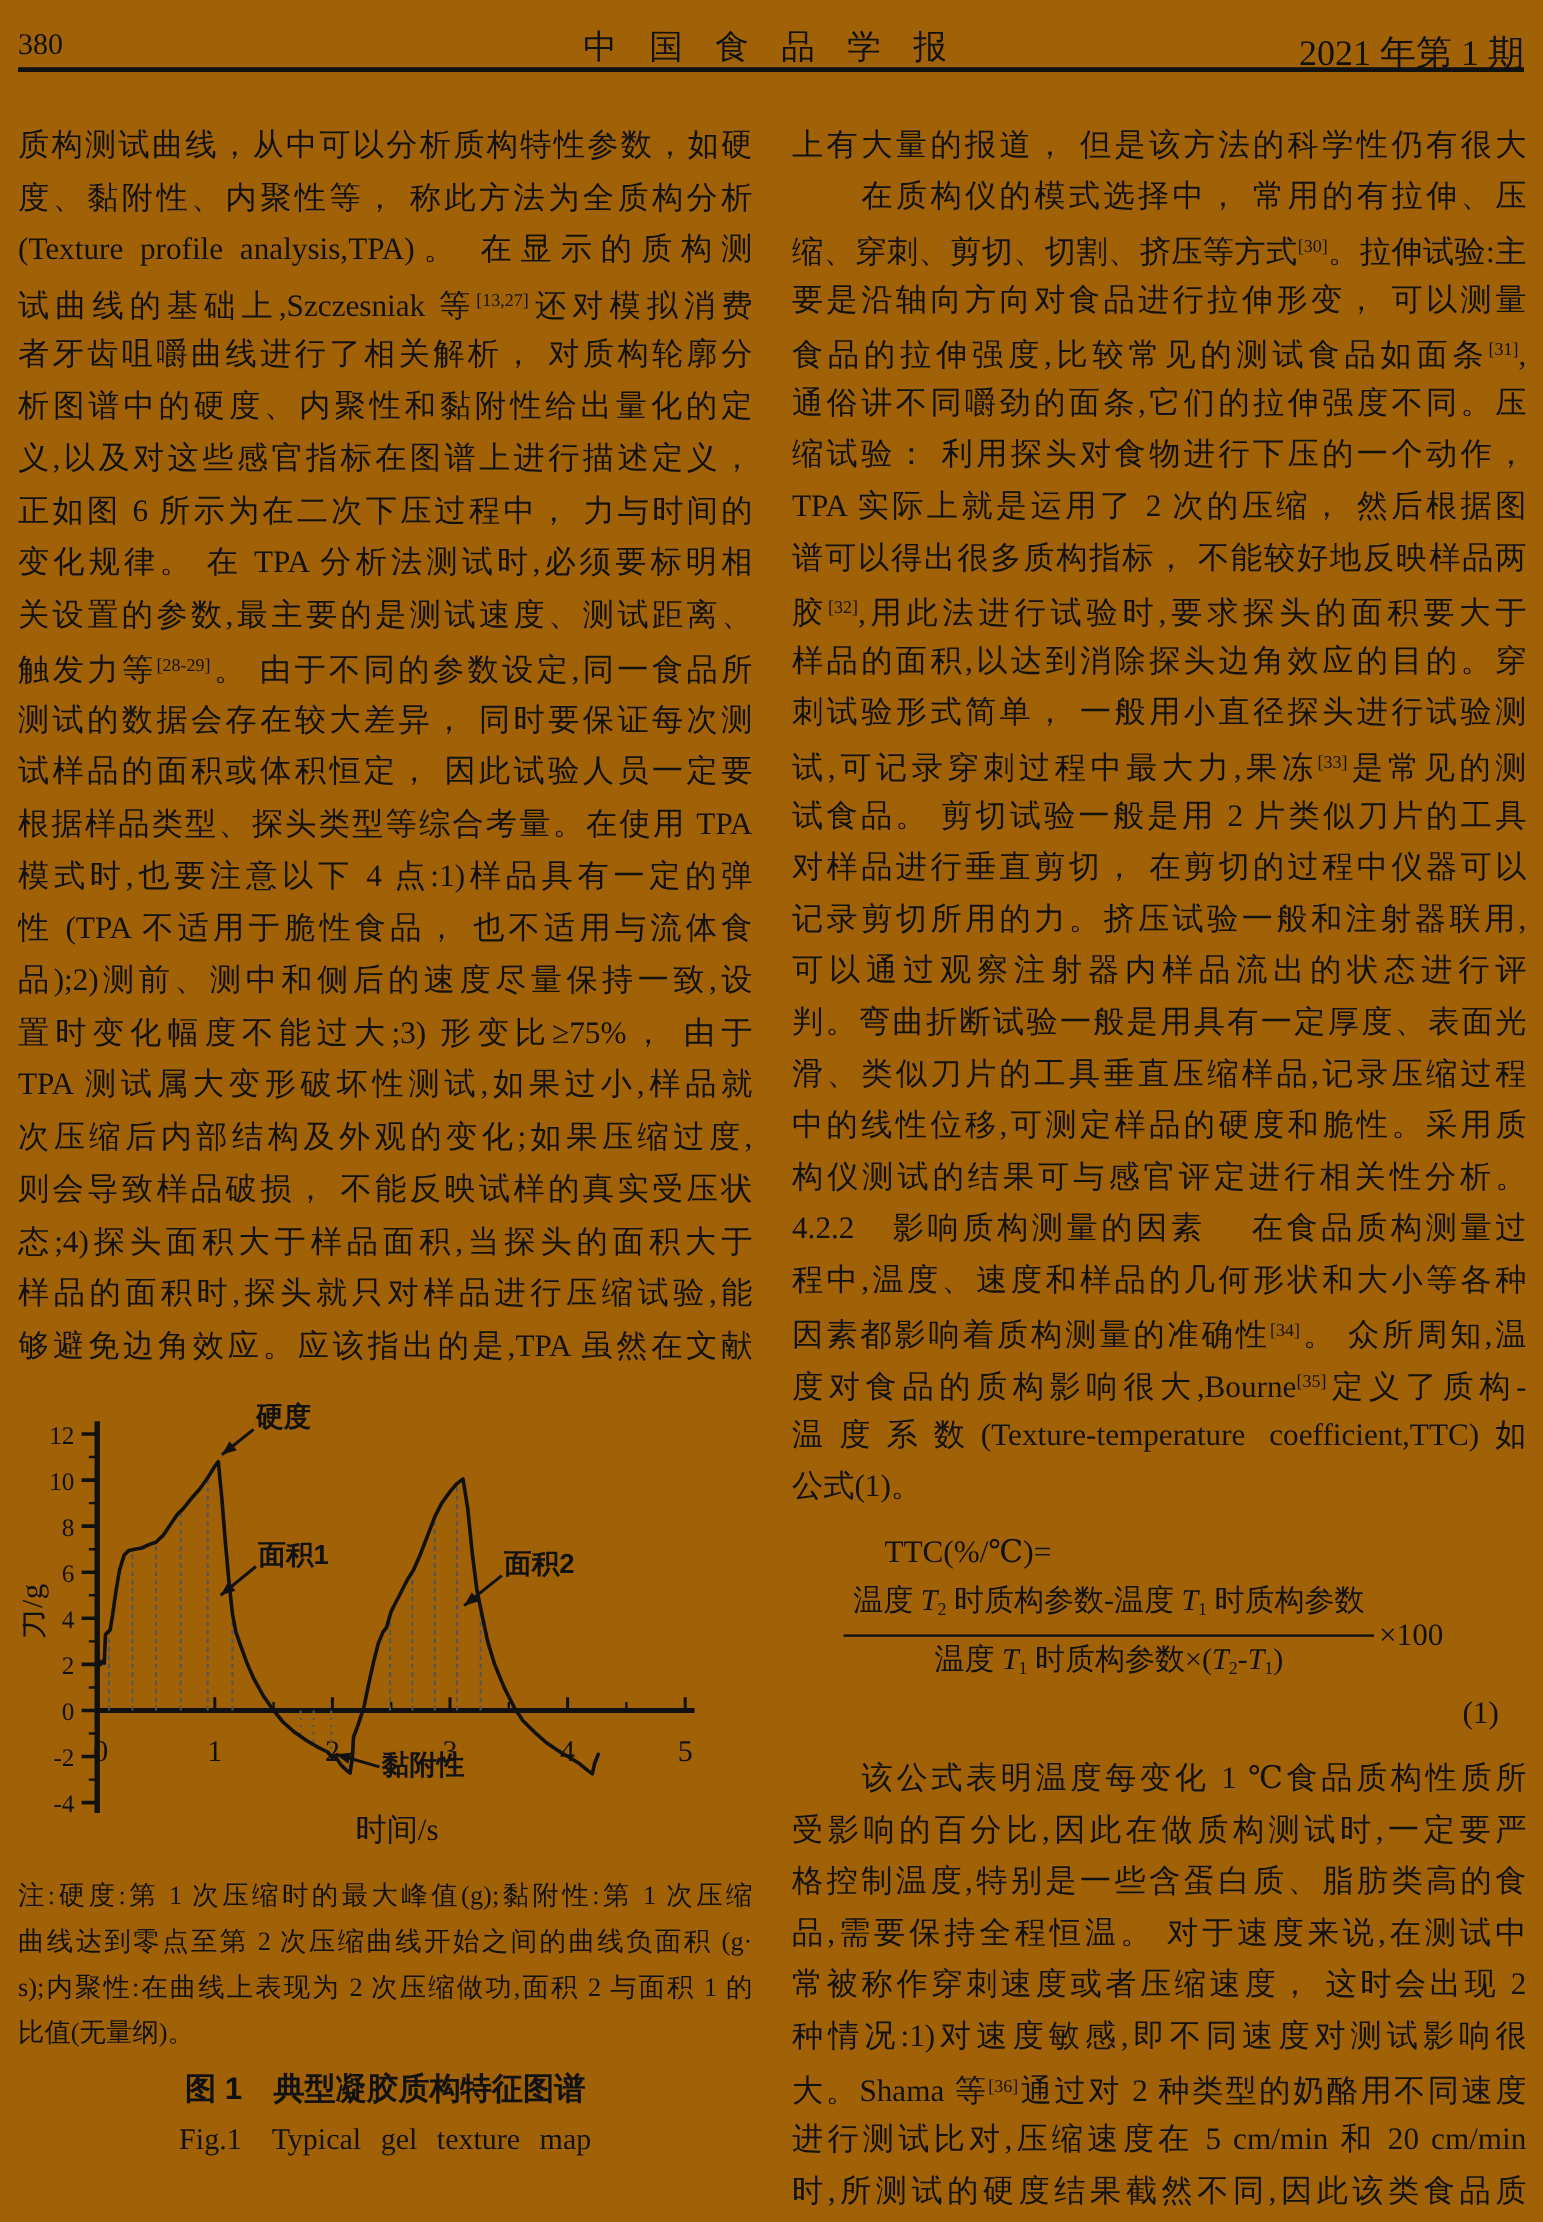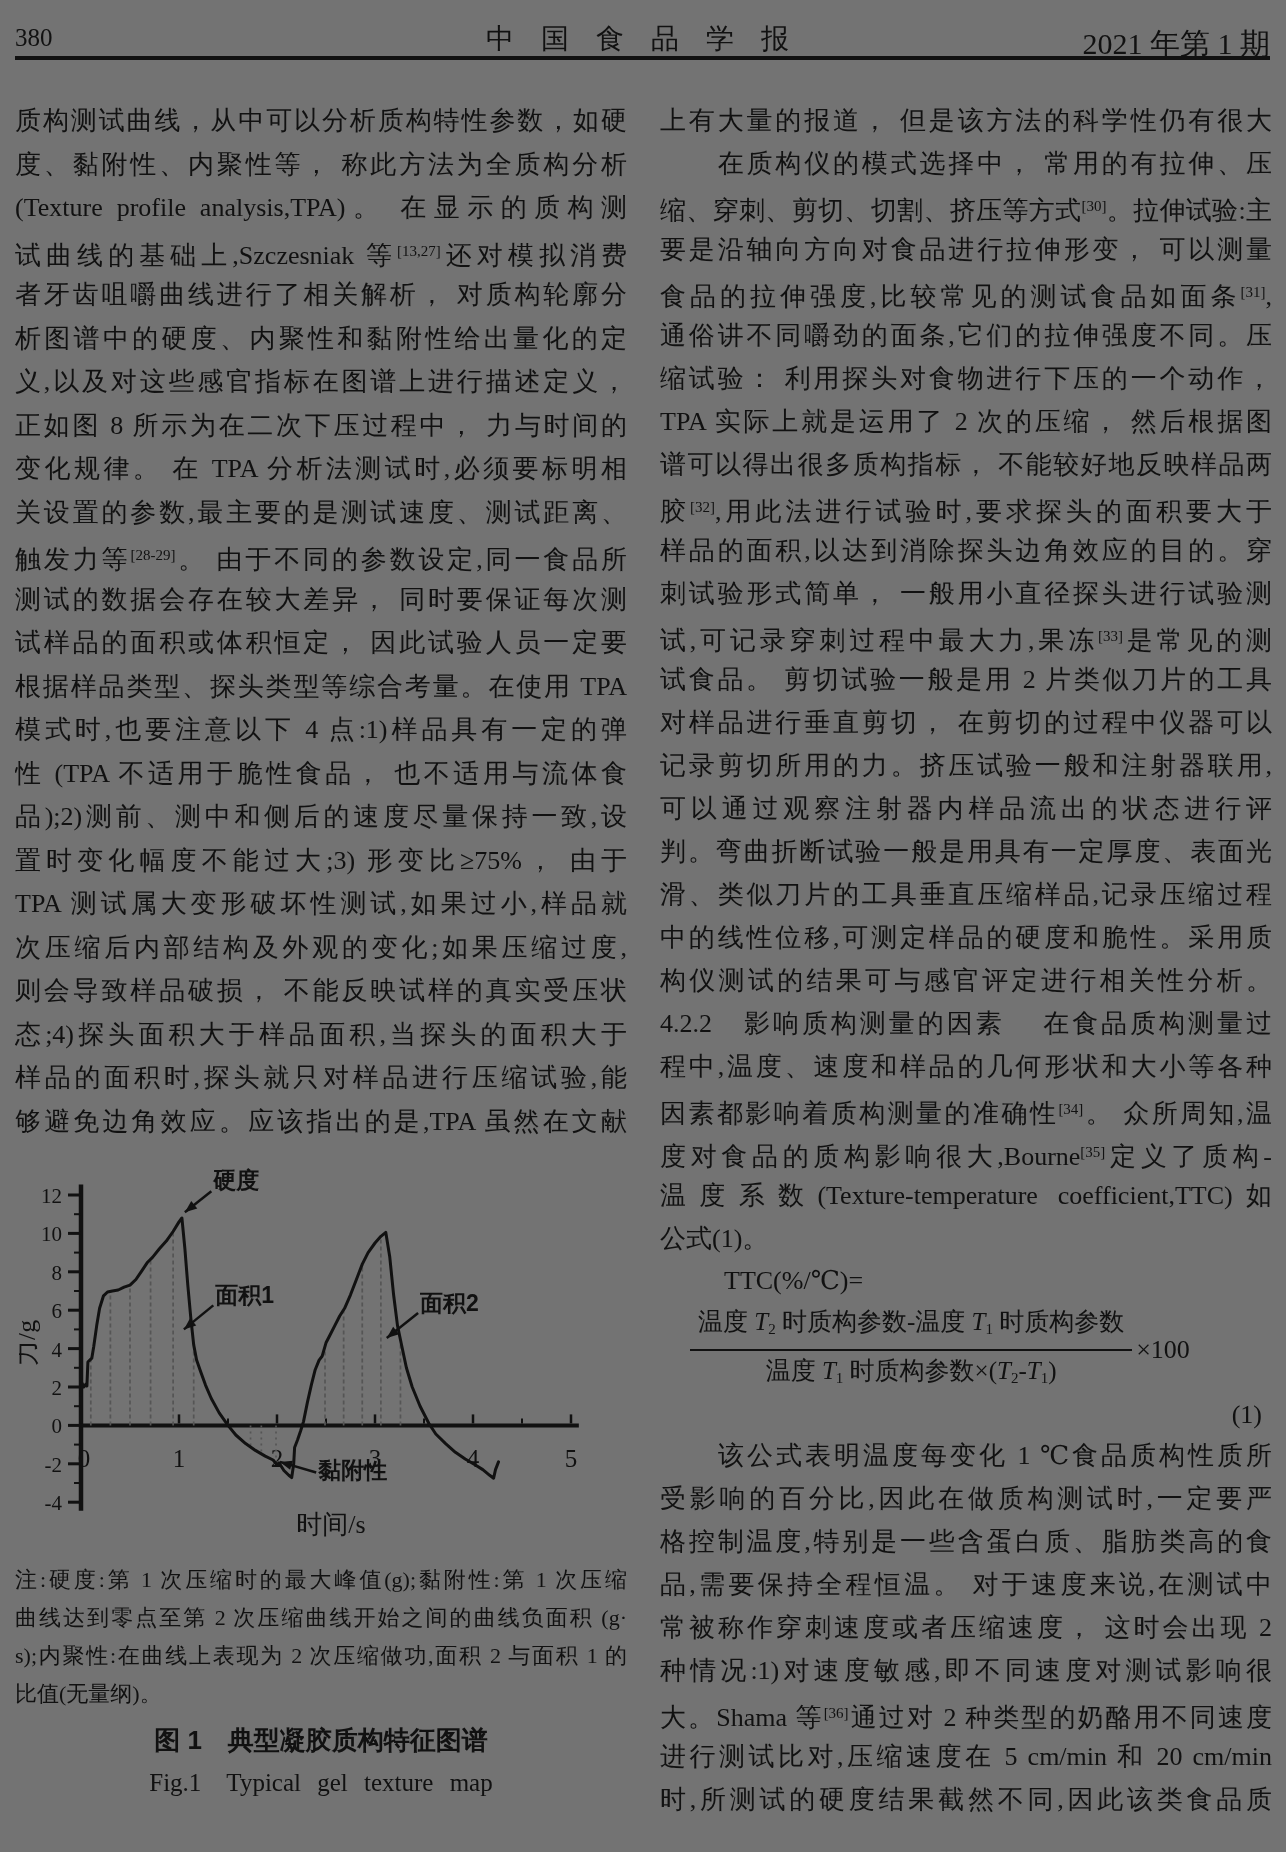--- a/index.html
+++ b/index.html
@@ -1,16 +1,16 @@
 <!DOCTYPE html>
 <html><head>
 <meta charset="utf-8">
 <style>
   html,body{margin:0;padding:0;background:#e8e8e8;}
-  .page{position:relative;width:1286px;height:1852px;background:#737373;overflow:hidden;
+  .page{position:relative;width:1286px;height:1852px;background:#a16207;overflow:hidden;
         font-family:"Liberation Serif","DejaVu Serif",serif;color:#111;}
   
   .hdr{position:absolute;top:18px;left:15px;right:16px;height:36px;}
   .hdr .pgno{position:absolute;left:0;top:6px;font-size:25px;}
   .hdr .jtitle{position:absolute;left:0;right:0;text-align:center;top:2px;font-size:28px;letter-spacing:10px;}
   .hdr .issue{position:absolute;right:0;top:6px;font-size:30px;}
   .hrule{position:absolute;top:56px;left:15px;right:16px;height:3.5px;background:#111;}
   
   .col{position:absolute;top:99px;width:612px;font-size:26px;}
   .col.left{left:15px;}
@@ -27,21 +27,21 @@
   .tick{font-size:21px;font-family:"Liberation Serif","DejaVu Serif",serif;fill:#111;}
   .xtick{font-size:25px;font-family:"Liberation Serif","DejaVu Serif",serif;fill:#111;}
   .ann{font-size:23px;font-weight:bold;font-family:"Liberation Sans","DejaVu Sans",sans-serif;fill:#111;}
   .axlab{font-size:26px;font-family:"Liberation Serif","DejaVu Serif",serif;fill:#111;}
   .notes{margin-top:14px;font-size:22px;}
   .notes .tl{height:38px;line-height:38px;}
   .cap-zh{margin-top:10px;text-align:center;font-size:26px;font-weight:bold;
           font-family:"Liberation Sans","DejaVu Sans",sans-serif;}
   .cap-en{margin-top:8px;text-align:center;font-size:25px;word-spacing:10px;}
   
-  .formula{margin:0;}
+  .formula{margin:13px;}
   .f-lead{padding-left:64px;font-size:26px;line-height:42px;height:42px;}
   .frac-row{display:flex;align-items:center;padding-left:30px;margin-top:2px;}
   .frac{display:inline-block;text-align:center;}
   .frac .num{font-size:25px;line-height:36px;padding:0 8px 2px 8px;border-bottom:2.5px solid #111;}
   .frac .den{font-size:25px;line-height:36px;padding-top:2px;}
   .times{font-size:26px;margin-left:4px;}
   .eqnum{text-align:right;font-size:26px;line-height:38px;height:38px;padding-right:10px;}
 </style>
 </head>
 <body>
@@ -57,21 +57,21 @@
 
   <div class="col left">
     <div>
         <div class="tl">质构测试曲线，从中可以分析质构特性参数，如硬</div>
         <div class="tl">度、黏附性、内聚性等， 称此方法为全质构分析</div>
         <div class="tl">(Texture profile analysis,TPA)。 在显示的质构测</div>
         <div class="tl">试曲线的基础上,Szczesniak 等<span class="sup">[13,27]</span>还对模拟消费</div>
         <div class="tl">者牙齿咀嚼曲线进行了相关解析， 对质构轮廓分</div>
         <div class="tl">析图谱中的硬度、内聚性和黏附性给出量化的定</div>
         <div class="tl">义,以及对这些感官指标在图谱上进行描述定义，</div>
-        <div class="tl">正如图 8 所示为在二次下压过程中， 力与时间的</div>
+        <div class="tl">正如图 6 所示为在二次下压过程中， 力与时间的</div>
         <div class="tl">变化规律。 在 TPA 分析法测试时,必须要标明相</div>
         <div class="tl">关设置的参数,最主要的是测试速度、测试距离、</div>
         <div class="tl">触发力等<span class="sup">[28-29]</span>。 由于不同的参数设定,同一食品所</div>
         <div class="tl">测试的数据会存在较大差异， 同时要保证每次测</div>
         <div class="tl">试样品的面积或体积恒定， 因此试验人员一定要</div>
         <div class="tl">根据样品类型、探头类型等综合考量。在使用 TPA</div>
         <div class="tl">模式时,也要注意以下 4 点:1)样品具有一定的弹</div>
         <div class="tl">性 (TPA 不适用于脆性食品， 也不适用与流体食</div>
         <div class="tl">品);2)测前、测中和侧后的速度尽量保持一致,设</div>
         <div class="tl">置时变化幅度不能过大;3) 形变比≥75%， 由于</div>

